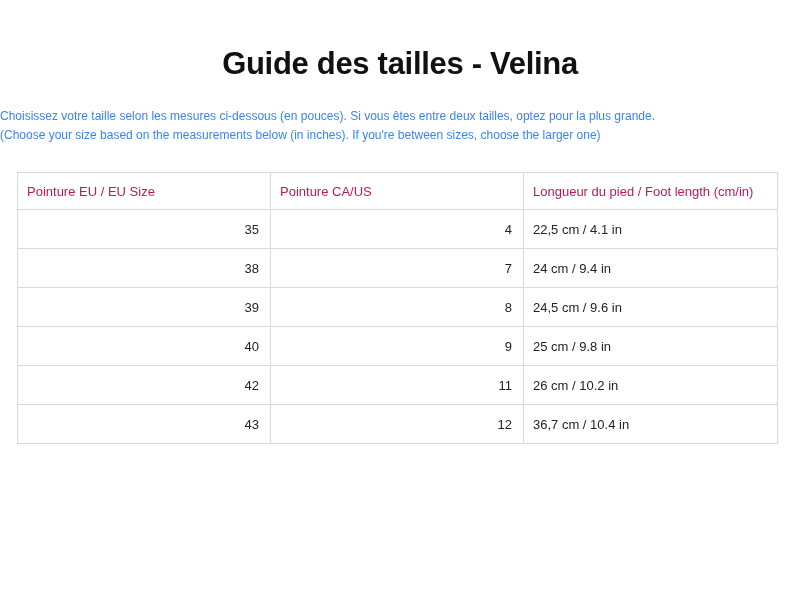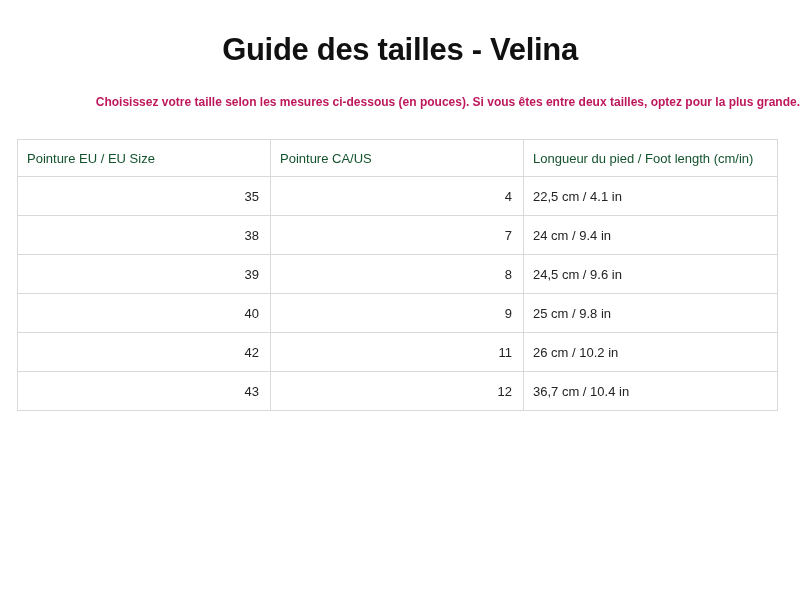--- a/index.html
+++ b/index.html
@@ -12,35 +12,35 @@
     overflow: hidden;
     font-family: "Liberation Sans", "DejaVu Sans", sans-serif;
     color: #1f1f1f;
   }
   .page {
     width: 800px;
     height: 600px;
     position: relative;
   }
   .title {
-    margin: 0;
+    margin: 14px;
     padding-top: 32px;
     text-align: center;
     font-size: 31px;
     font-weight: 700;
     color: #111111;
     letter-spacing: -0.3px;
     line-height: 36px;
   }
   .subtitle {
     margin: 25px 0 0 0;
-    text-align: right;
+    text-align: left;
     font-size: 12px;
-    font-weight: 700;
-    color: #be185d;
+    font-weight: 400;
+    color: #3b82f6;
     line-height: 19px;
   }
   .sub-line {
     display: block;
     white-space: nowrap;
   }
   .size-table {
     margin: 27px 0 0 17px;
     width: 760px;
     border-collapse: collapse;
@@ -51,21 +51,21 @@
   .size-table td {
     border: 1px solid #d9d9d9;
     background: #ffffff;
     font-weight: 400;
     overflow: hidden;
   }
   .size-table th {
     height: 37px;
     text-align: left;
     padding: 0 9px;
-    color: #14532d;
+    color: #be185d;
   }
   .size-table td {
     height: 39px;
     color: #232323;
   }
   th.col-eu, th.col-ca { width: 253px; }
   th.col-len { width: 254px; }
   td.col-eu, td.col-ca {
     text-align: right;
     padding-right: 11px;
@@ -77,20 +77,21 @@
 </style>
 </head>
 <body>
 
 <div class="page">
 
   <h1 class="title">Guide des tailles - Velina</h1>
 
   <p class="subtitle">
     <span class="sub-line">Choisissez votre taille selon les mesures ci-dessous (en pouces). Si vous êtes entre deux tailles, optez pour la plus grande.</span>
+    <span class="sub-line">(Choose your size based on the measurements below (in inches). If you're between sizes, choose the larger one)</span>
   </p>
 
   <table class="size-table">
     <thead>
       <tr>
         <th class="col-eu">Pointure EU / EU Size</th>
         <th class="col-ca">Pointure CA/US</th>
         <th class="col-len">Longueur du pied / Foot length (cm/in)</th>
       </tr>
     </thead>

